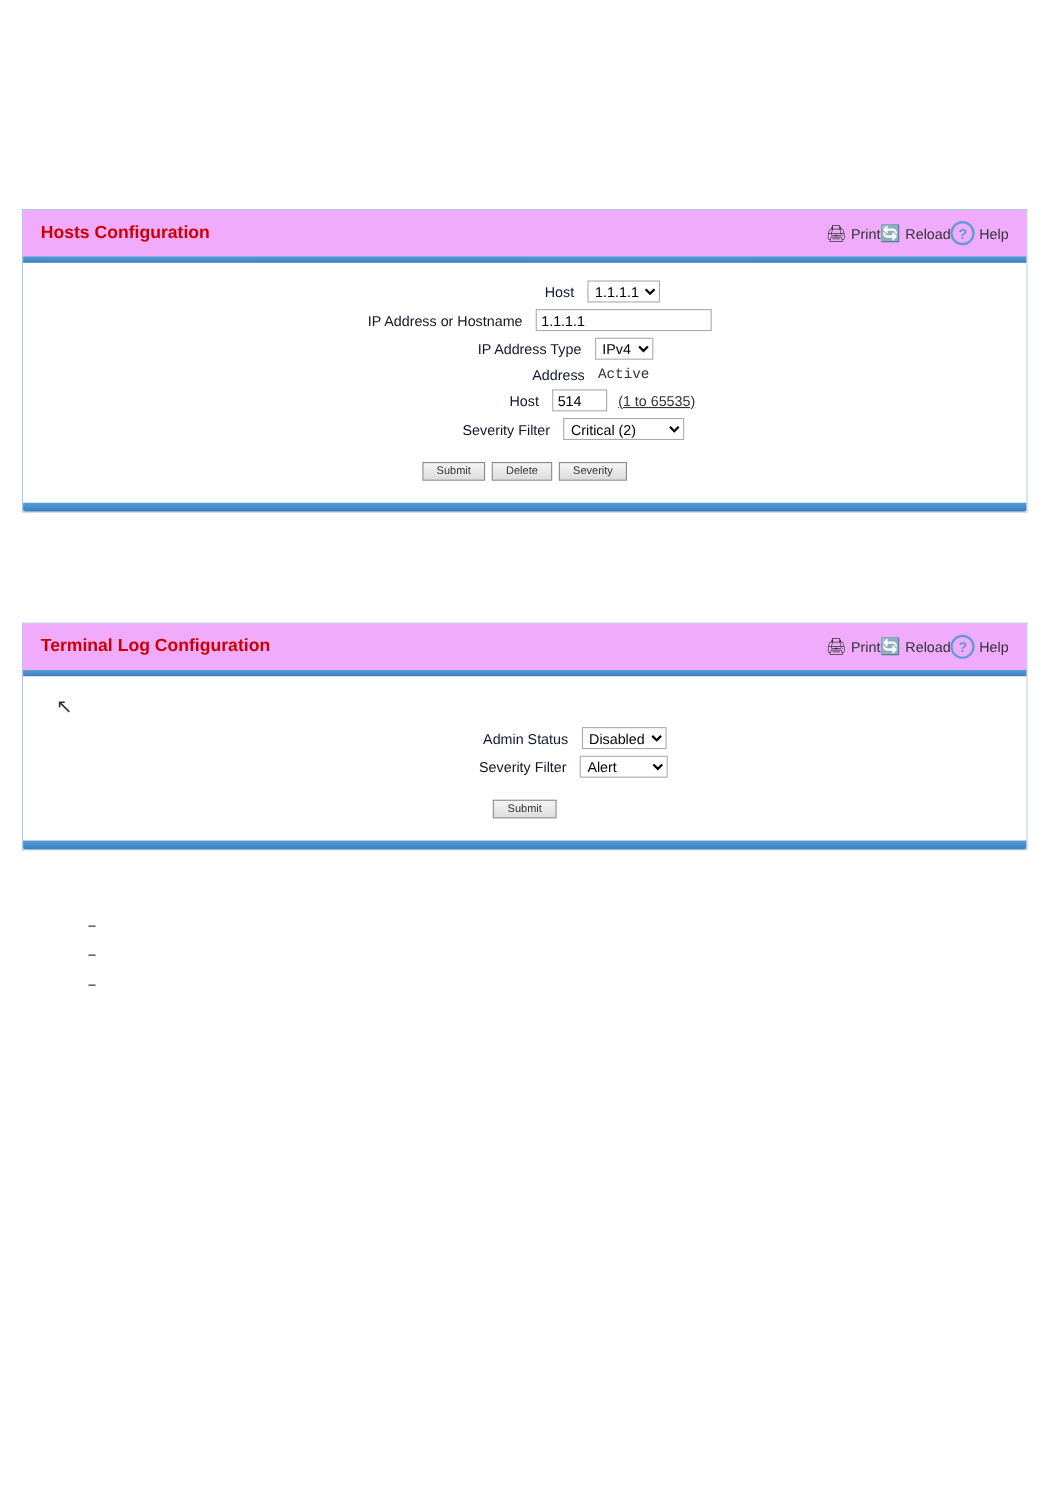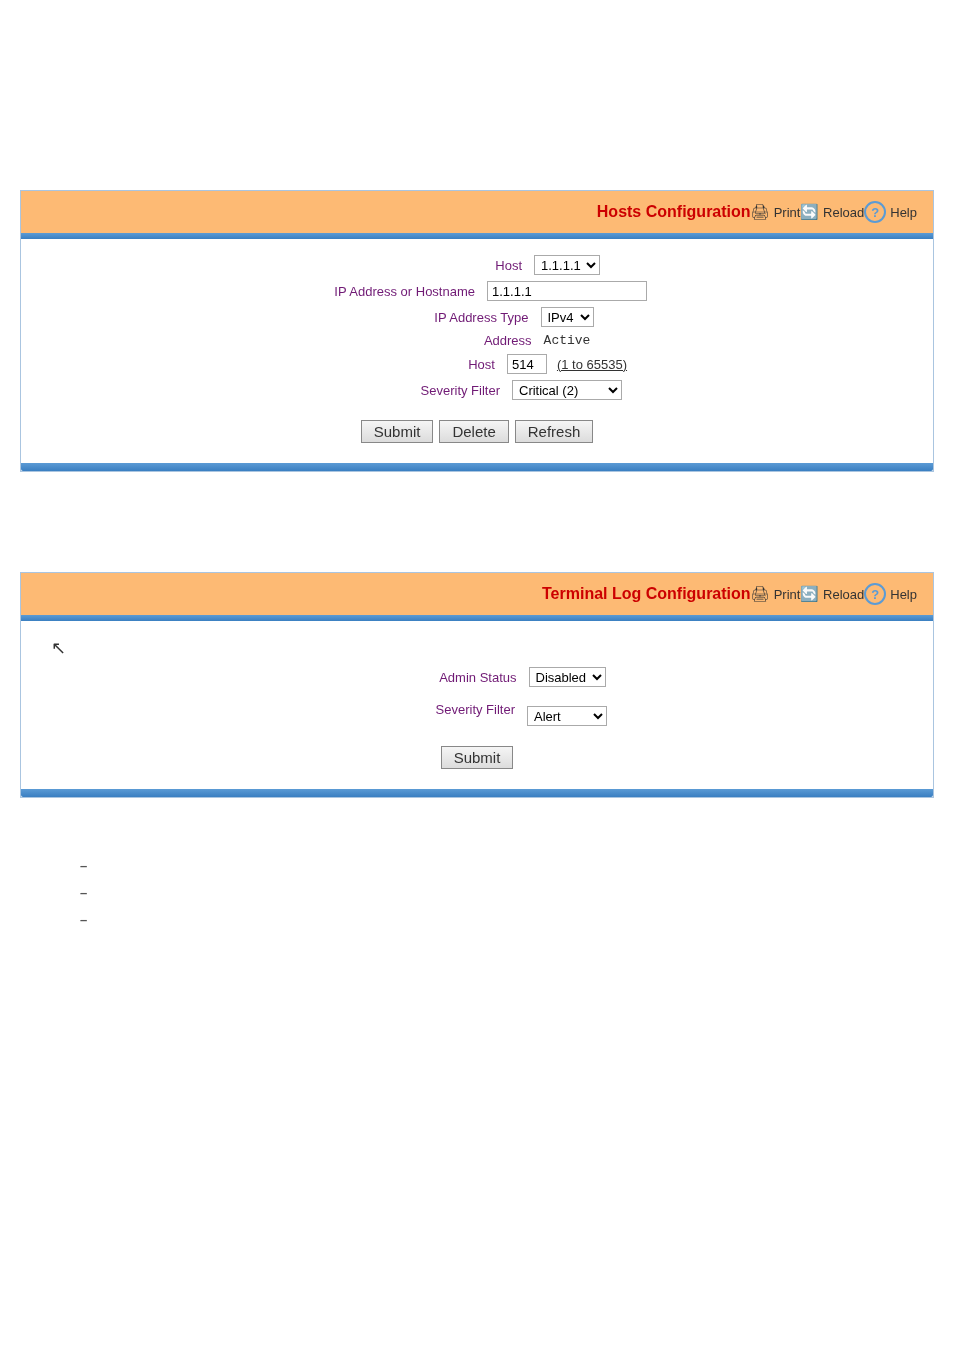--- a/index.html
+++ b/index.html
@@ -14,23 +14,23 @@
     .panel {
       border: 1px solid #aac5e0;
       margin-bottom: 40px;
       margin-top: 10px;
       background: #fff;
     }
 
     .panel-header {
       display: flex;
       align-items: center;
-      justify-content: flex-end;
+      justify-content: space-between;
       padding: 10px 16px;
-      background: #fdba74;
+      background: #f0abfc;
     }
 
     .panel-title {
       color: #cc0000;
       font-size: 16px;
       font-weight: bold;
     }
 
     .panel-actions {
       display: flex;
@@ -69,21 +69,21 @@
     .form-row {
       display: flex;
       align-items: center;
       margin-bottom: 6px;
     }
 
     .form-label {
       width: 180px;
       text-align: right;
       padding-right: 12px;
-      color: #701a75;
+      color: #0f172a;
       font-size: 13px;
     }
 
     .form-value {
       display: flex;
       align-items: center;
       gap: 6px;
     }
 
     .form-input {
@@ -117,21 +117,21 @@
 
     .button-row {
       display: flex;
       justify-content: center;
       gap: 6px;
       margin-top: 14px;
     }
 
     .btn {
       padding: 2px 12px;
-      font-size: 15px;
+      font-size: 10px;
       border: 1px solid #888;
       background: linear-gradient(to bottom, #f5f5f5, #dcdcdc);
       cursor: pointer;
       color: #333;
       min-width: 55px;
       text-align: center;
     }
 
     .spacer-top {
       height: 160px;
@@ -219,38 +219,38 @@
       <div class="form-row">
         <span class="form-label">Address</span>
         <div class="form-value">
           <span class="form-text">Active</span>
         </div>
       </div>
 
       <div class="form-row">
         <span class="form-label">Host</span>
         <div class="form-value">
-          <input type="text" class="form-input" style="width: 40px;" value="514">
+          <input type="text" class="form-input" style="width: 50px;" value="514">
           <span class="port-hint">(1 to 65535)</span>
         </div>
       </div>
 
       <div class="form-row">
         <span class="form-label">Severity Filter</span>
         <div class="form-value">
           <select class="form-select" style="width:110px;">
             <option>Critical (2)</option>
           </select>
         </div>
       </div>
 
       <div class="button-row">
         <button class="btn">Submit</button>
         <button class="btn">Delete</button>
-        <button class="btn">Refresh</button>
+        <button class="btn">Severity</button>
       </div>
 
     </div>
   </div>
   <div class="panel-footer-bar"></div>
 </div>
 
 <div class="spacer-mid"></div>
 
 <div class="panel">
@@ -285,21 +285,21 @@
           <select class="form-select">
             <option>Disabled</option>
             <option>Enabled</option>
           </select>
         </div>
       </div>
 
       <div class="form-row">
         <span class="form-label">Severity Filter</span>
         <div class="form-value">
-          <select class="form-select" style="width:80px;margin-top:13px;">
+          <select class="form-select" style="width:80px;">
             <option>Alert</option>
           </select>
         </div>
       </div>
 
       <div class="button-row">
         <button class="btn">Submit</button>
       </div>
     </div>
   </div>

